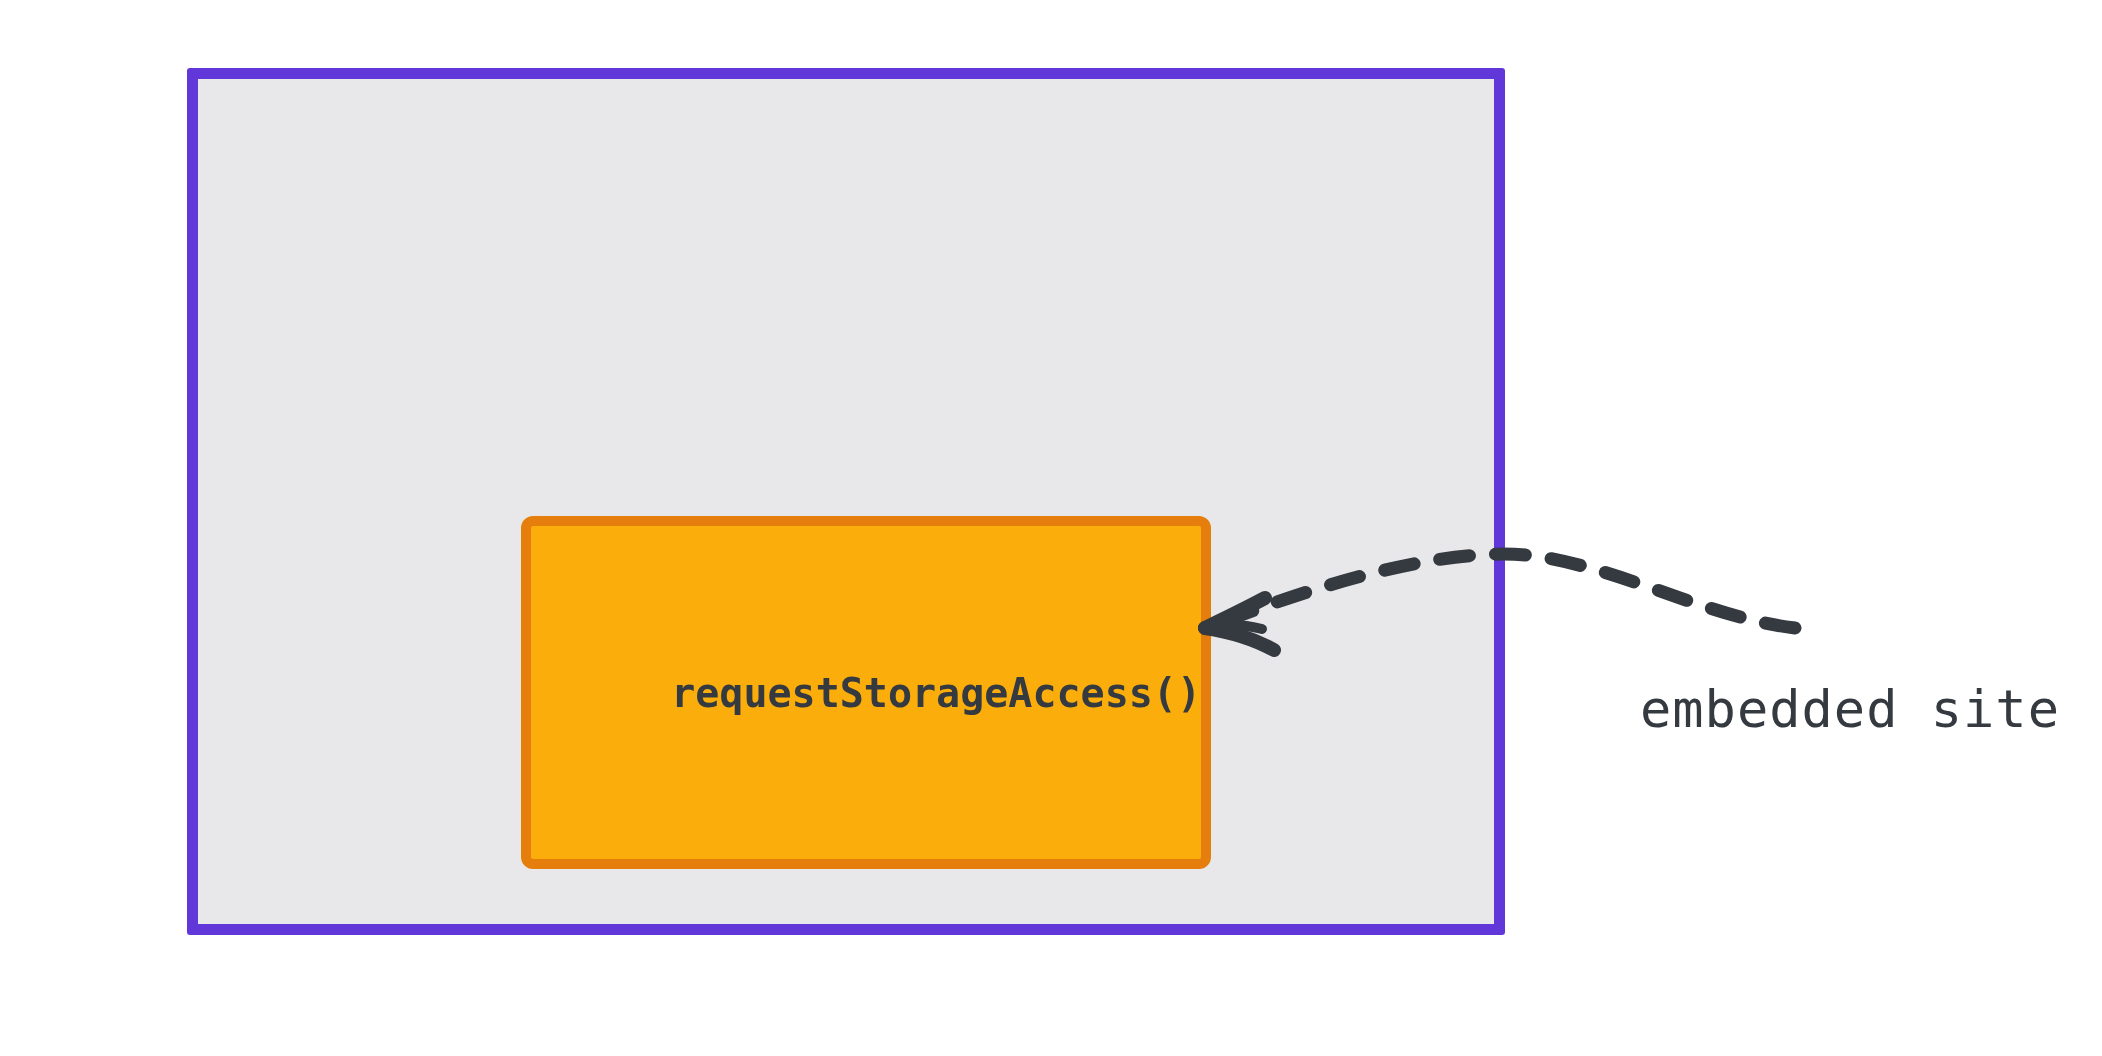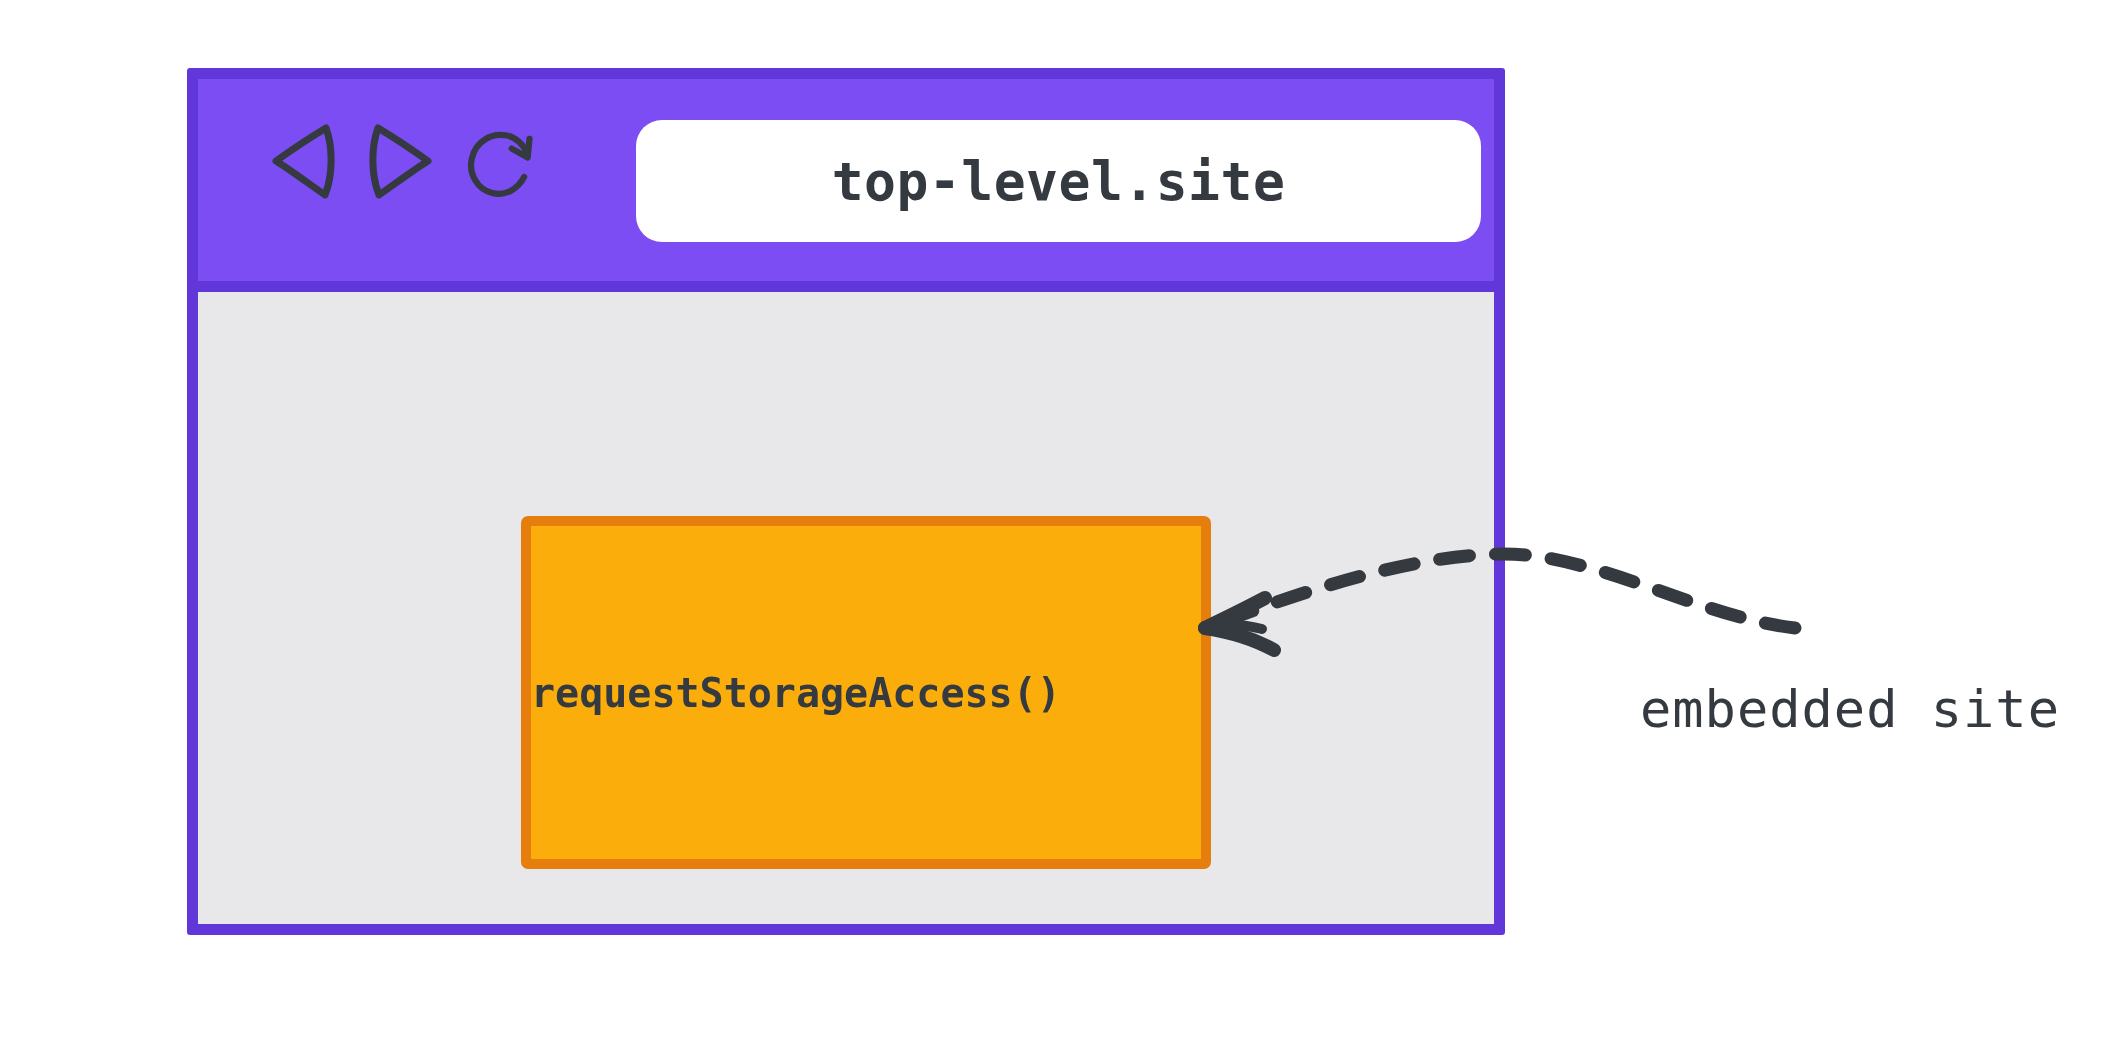--- a/index.html
+++ b/index.html
@@ -93,24 +93,24 @@
   
   .embedded-frame {
     position: absolute;
     left: 323px;
     top: 224px;
     width: 690px;
     height: 353px;
     box-sizing: border-box;
     background: #fbae0b;
     border: 10px solid #e57e0c;
-    border-radius: 7px;
+    border-radius: 12px;
     display: flex;
     align-items: center;
-    justify-content: flex-start;
+    justify-content: flex-end;
   }
   .embedded-frame-label {
     font-family: "DejaVu Sans Mono", monospace;
     font-size: 40px;
     font-weight: 700;
     color: #343a40;
     white-space: nowrap;
     letter-spacing: 0px;
   }
 
@@ -135,44 +135,20 @@
     letter-spacing: 1px;
   }
 </style>
 </head>
 <body>
 
 <div id="stage">
 
   <div class="browser-window">
 
-    <div class="browser-chrome">
-
-      <div class="nav-controls">
-
-        <svg class="nav-icon" viewBox="0 0 78 88">
-          <path d="M63 11 C 70 30, 70 58, 62 78 C 45 66, 26 52, 13 44 C 27 34, 48 20, 63 11 Z" fill="none" stroke="#343a40" stroke-width="7" stroke-linecap="round" stroke-linejoin="round"></path>
-        </svg>
-
-        <svg class="nav-icon" viewBox="0 0 78 88">
-          <path d="M15 11 C 8 30, 8 58, 16 78 C 33 66, 52 52, 65 44 C 51 34, 30 20, 15 11 Z" fill="none" stroke="#343a40" stroke-width="7" stroke-linecap="round" stroke-linejoin="round"></path>
-        </svg>
-
-        <svg class="nav-icon" viewBox="0 0 88 88">
-          <path d="M69 62 C 62 76, 47 84, 33 80 C 16 76, 6 58, 10 41 C 14 23, 31 12, 48 15 C 60 17, 69 26, 73 37" fill="none" stroke="#343a40" stroke-width="7" stroke-linecap="round" stroke-linejoin="round"></path>
-          <path d="M55 30 L 73 40 L 75 19" fill="none" stroke="#343a40" stroke-width="7" stroke-linecap="round" stroke-linejoin="round"></path>
-        </svg>
-
-      </div>
-
-      <div class="url-bar">
-        <span class="url-text" title="Search or enter address">top-level.site</span>
-      </div>
-
-    </div>
 
     <div class="browser-viewport">
 
       <div class="embedded-frame">
         <span class="embedded-frame-label">requestStorageAccess()</span>
       </div>
 
     </div>
 
   </div>

